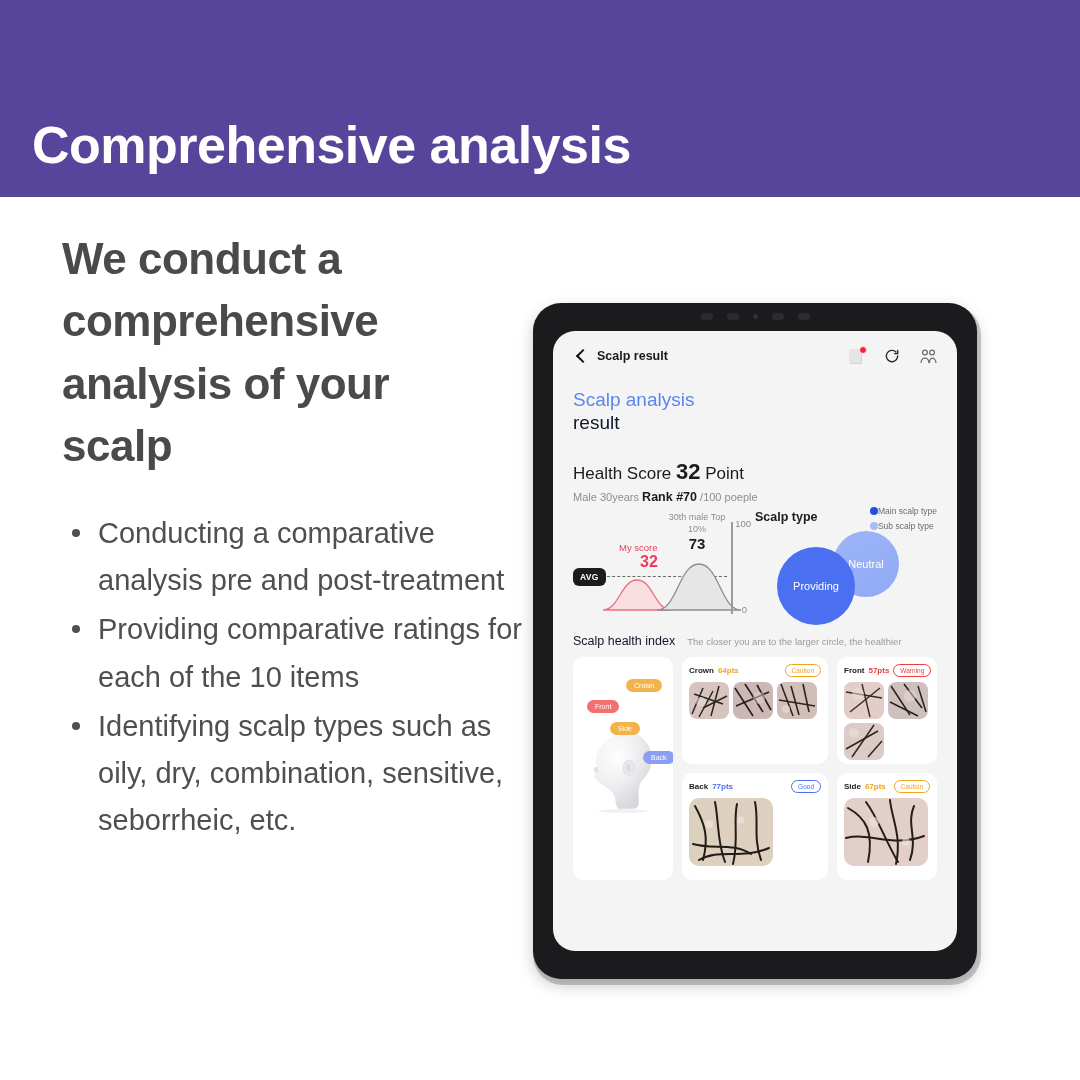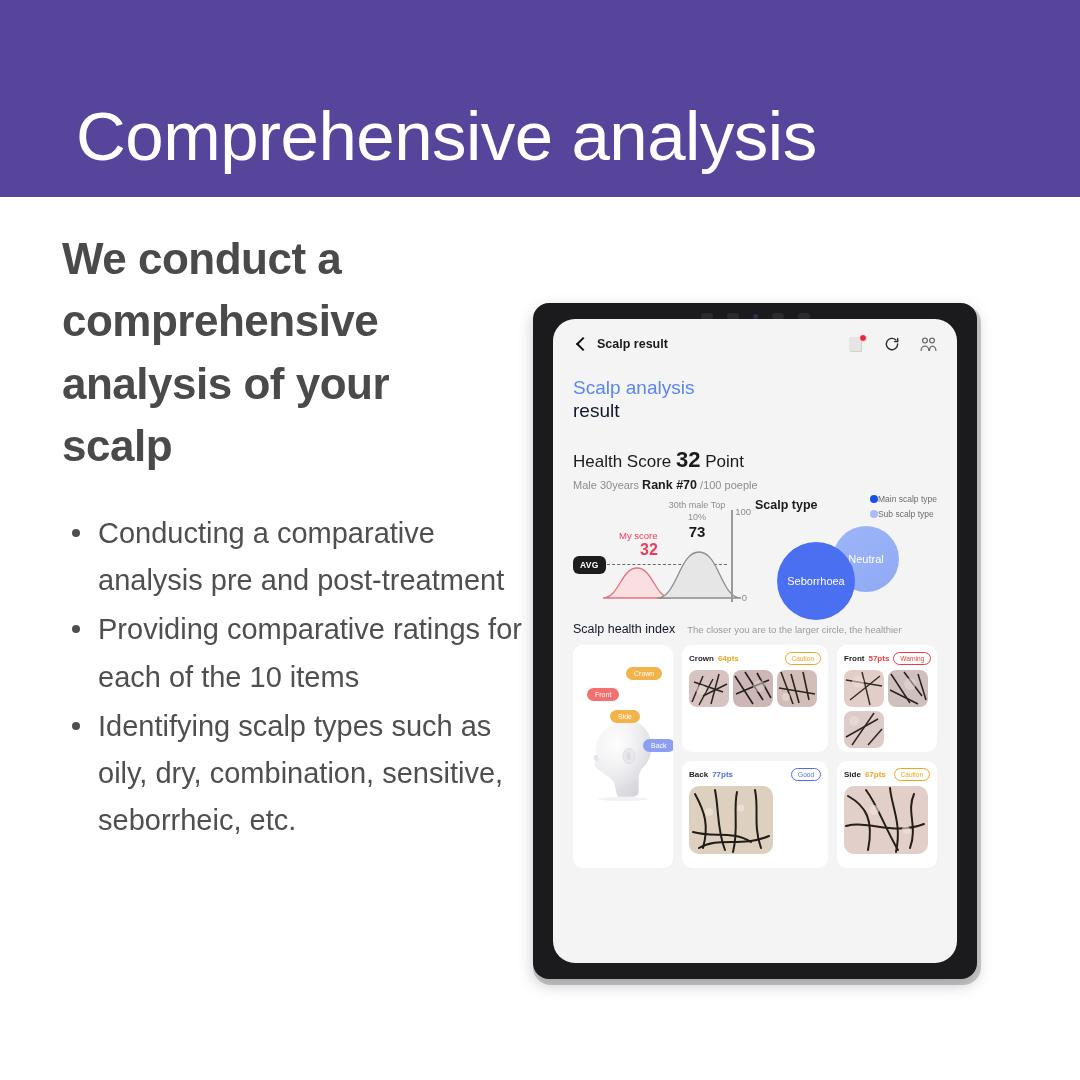--- a/index.html
+++ b/index.html
@@ -12,24 +12,24 @@
   }
 
   
   .banner {
     position:absolute; left:0; top:0; width:1080px; height:197px;
     background:#56459b;
     display:flex; align-items:flex-end;
   }
   .banner-title {
     color:#ffffff;
-    font-size:69px;
-    font-weight:normal;
+    font-size:52px;
+    font-weight:bold;
     letter-spacing:-0.5px;
-    padding:0 0 26px 76px;
+    padding:0 0 26px 32px;
     line-height:1;
   }
 
   
   .left-col {
     position:absolute; left:62px; top:228px; width:470px;
   }
   .headline {
     font-size:44px;
     font-weight:bold;
@@ -59,24 +59,24 @@
     border-radius:50%;
     background:#4f4f4f;
   }
 
   
   .tablet {
     position:absolute;
     left:533px; top:303px;
     width:444px; height:676px;
     background:#1b1b1d;
-    border-radius:16px;
+    border-radius:28px;
     box-shadow: 0 6px 16px rgba(0,0,0,0.22),
                 2px 4px 0 2px #cfcfd2;
-    padding:16px 20px;
+    padding:28px 20px;
   }
   .tablet-notchdots {
     position:absolute; left:0; right:0; top:7px;
     height:12px;
     display:flex; justify-content:center; align-items:center; gap:14px;
   }
   .ndot { width:12px; height:7px; border-radius:4px; background:#2c2c2f; }
   .ndot.cam { width:5px; height:5px; border-radius:50%; background:#2b3348; }
 
   .screen {
@@ -182,21 +182,21 @@
   }
   .axis-100 { position:absolute; right:4px; top:12px; font-size:9.5px; color:#8b8b8b; }
   .axis-0 { position:absolute; right:8px; top:98px; font-size:9.5px; color:#8b8b8b; }
 
   .scalp-type-title { font-size:12.5px; font-weight:bold; color:#1b1b1b; margin-top:4px; }
   .legend { position:absolute; right:0; top:0; }
   .legend-row { display:flex; align-items:center; margin-bottom:5px; }
   .legend-dot { width:8px; height:8px; border-radius:50%; }
   .legend-txt { font-size:8.5px; color:#6d6d6d; }
 
-  .bubbles { position:absolute; left:18px; top:30px; width:100%; height:96px; }
+  .bubbles { position:absolute; left:18px; top:23px; width:100%; height:96px; }
   .bub {
     position:absolute; border-radius:50%;
     display:flex; align-items:center; justify-content:center;
     color:#fff; font-size:11px;
   }
   .bub-main { width:78px; height:78px; left:4px; top:18px; background:#4a6ff0; z-index:2; }
   .bub-sub  { width:66px; height:66px; left:60px; top:2px;
               background:linear-gradient(150deg,#9db5f8,#8fa9f5); z-index:1; }
 
   
@@ -333,21 +333,21 @@
             <span class="legend-dot" style="background:#1f4fe0"></span>
             <span class="legend-txt">Main scalp type</span>
           </div>
           <div class="legend-row">
             <span class="legend-dot" style="background:#a8bdf8"></span>
             <span class="legend-txt">Sub scalp type</span>
           </div>
         </div>
         <div class="bubbles">
           <div class="bub bub-sub">Neutral</div>
-          <div class="bub bub-main">Seborrhoea</div>
+          <div class="bub bub-main">Providing</div>
         </div>
       </div>
     </div>
 
     <div class="index-head">
       <span class="index-title">Scalp health index</span>
       <span class="index-sub">The closer you are to the larger circle, the healthier</span>
     </div>
 
     <div class="grid">

